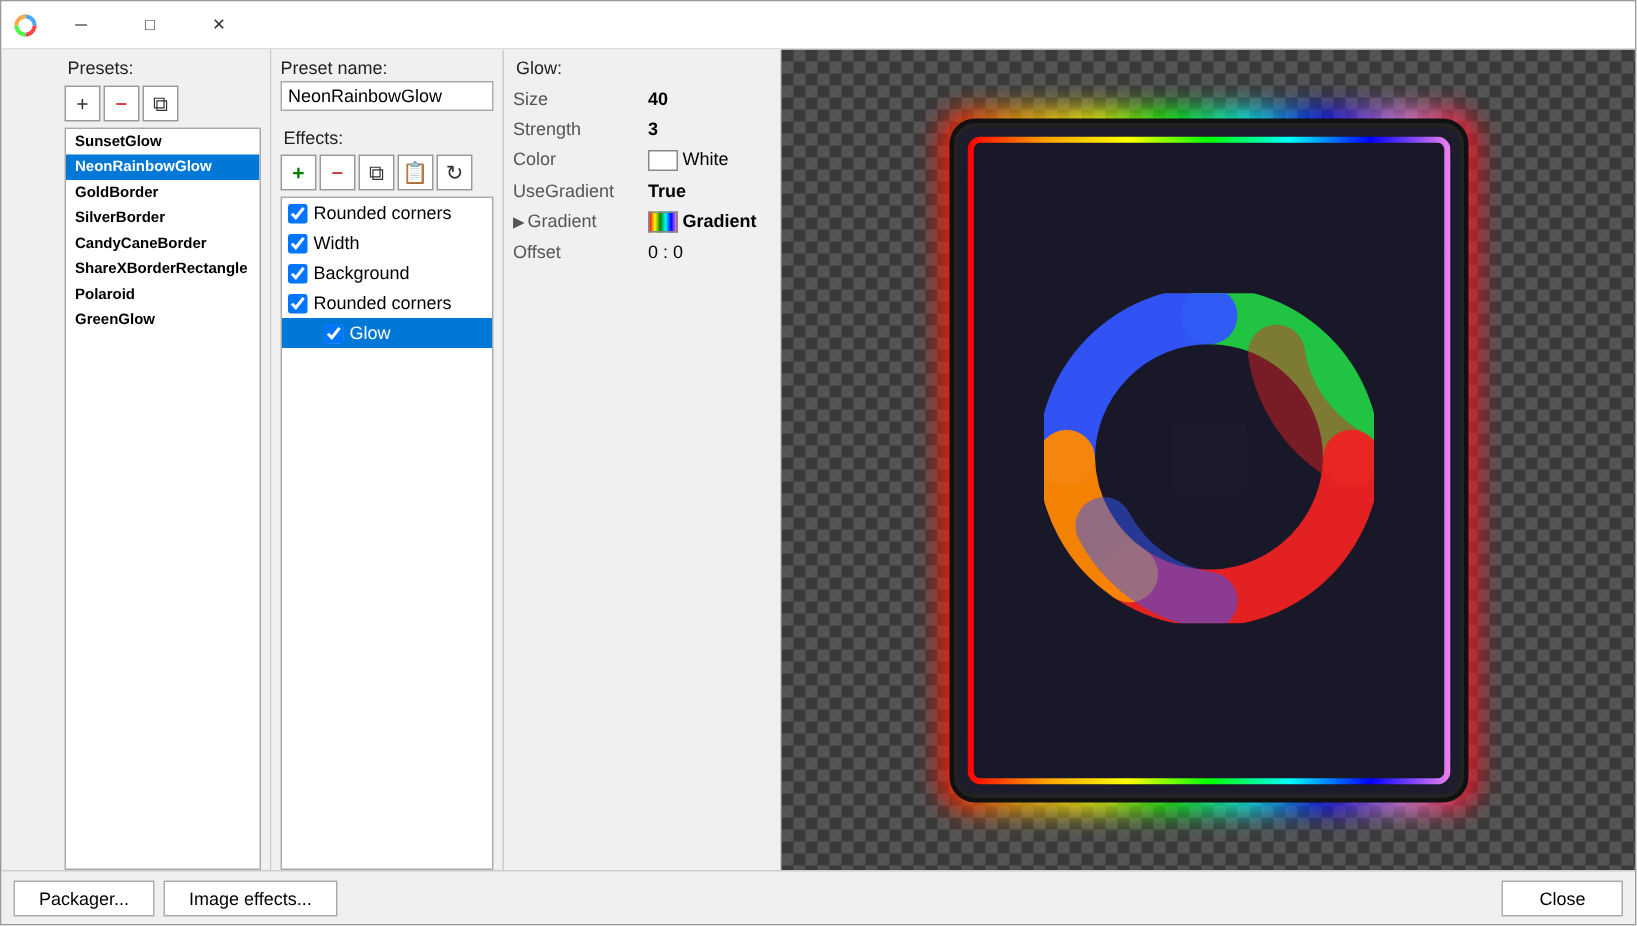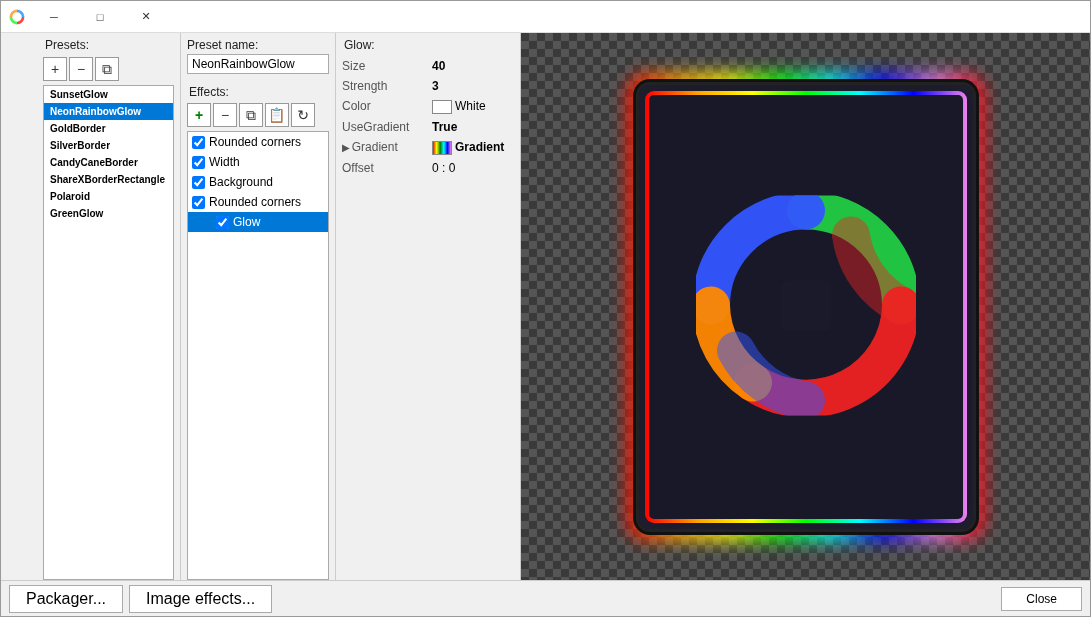--- a/index.html
+++ b/index.html
@@ -199,21 +199,21 @@
       display: flex;
       align-items: center;
       padding: 0 8px;
       flex-shrink: 0;
     }
     .bottom-btn {
       padding: 4px 16px;
       border: 1px solid #aaa;
       background: #fff;
       cursor: pointer;
-      font-size: 16px;
+      font-size: 12px;
       margin-right: 6px;
     }
     .bottom-spacer { flex: 1; }
     .close-btn {
       padding: 4px 24px;
       border: 1px solid #aaa;
       background: #fff;
       cursor: pointer;
       font-size: 12px;
     }

